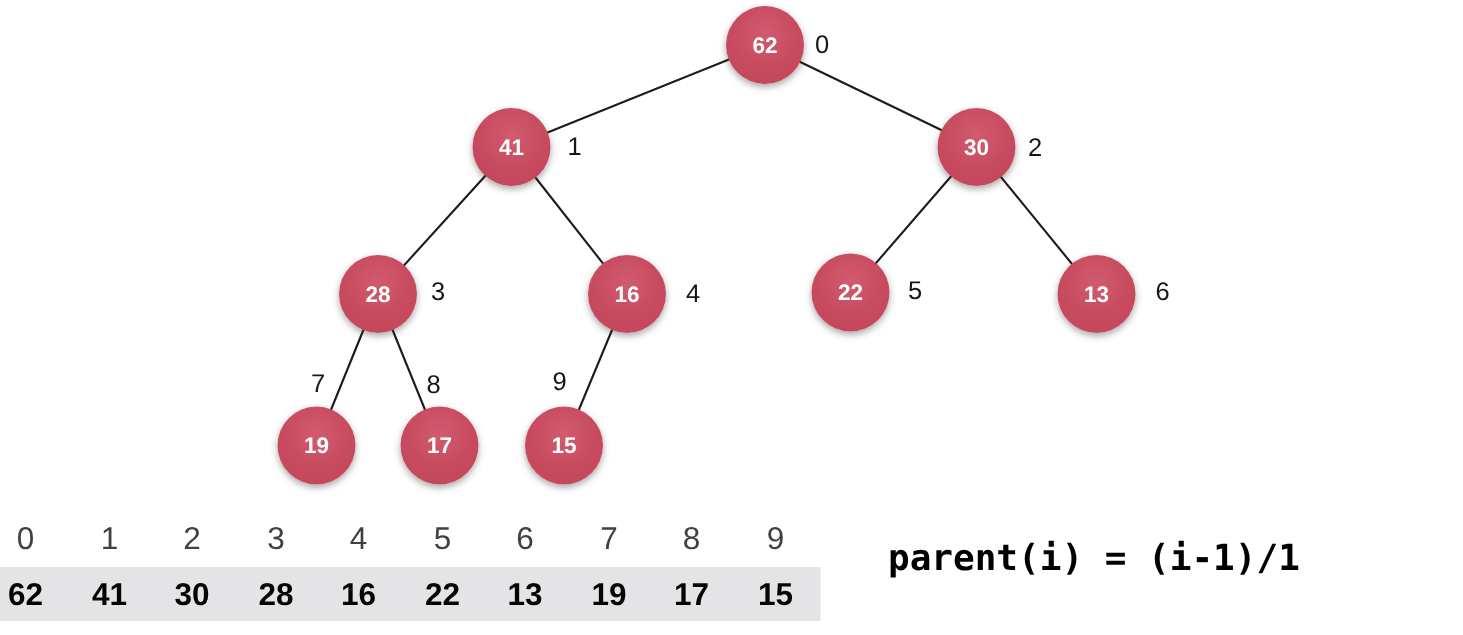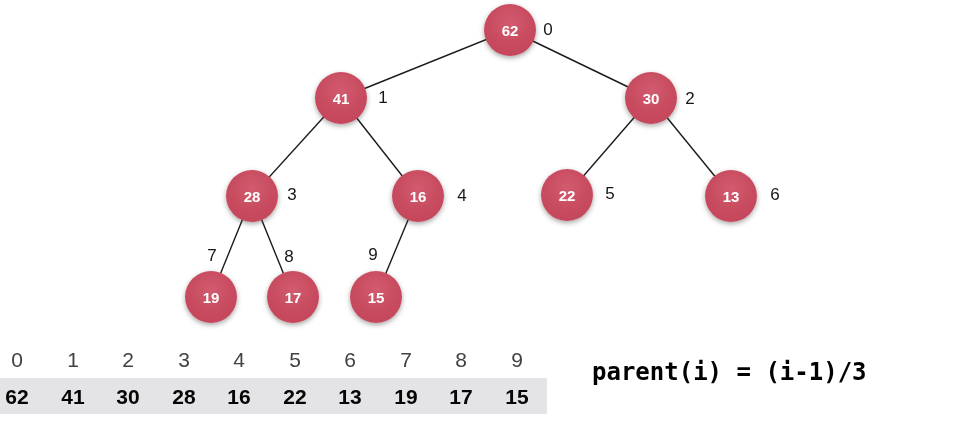--- a/index.html
+++ b/index.html
@@ -162,19 +162,19 @@
     <span class="array-value" style="left:184px;">28</span>
     <span class="array-value" style="left:239px;">16</span>
     <span class="array-value" style="left:295px;">22</span>
     <span class="array-value" style="left:350px;">13</span>
     <span class="array-value" style="left:406px;">19</span>
     <span class="array-value" style="left:461px;">17</span>
     <span class="array-value" style="left:517px;">15</span>
   </div>
 
   <div class="formulas">
-    <div>parent(i) = (i-1)/3</div>
+    <div>parent(i) = (i-1)/1</div>
     
     
     
   </div>
 
 </div>
 
 </body></html>

